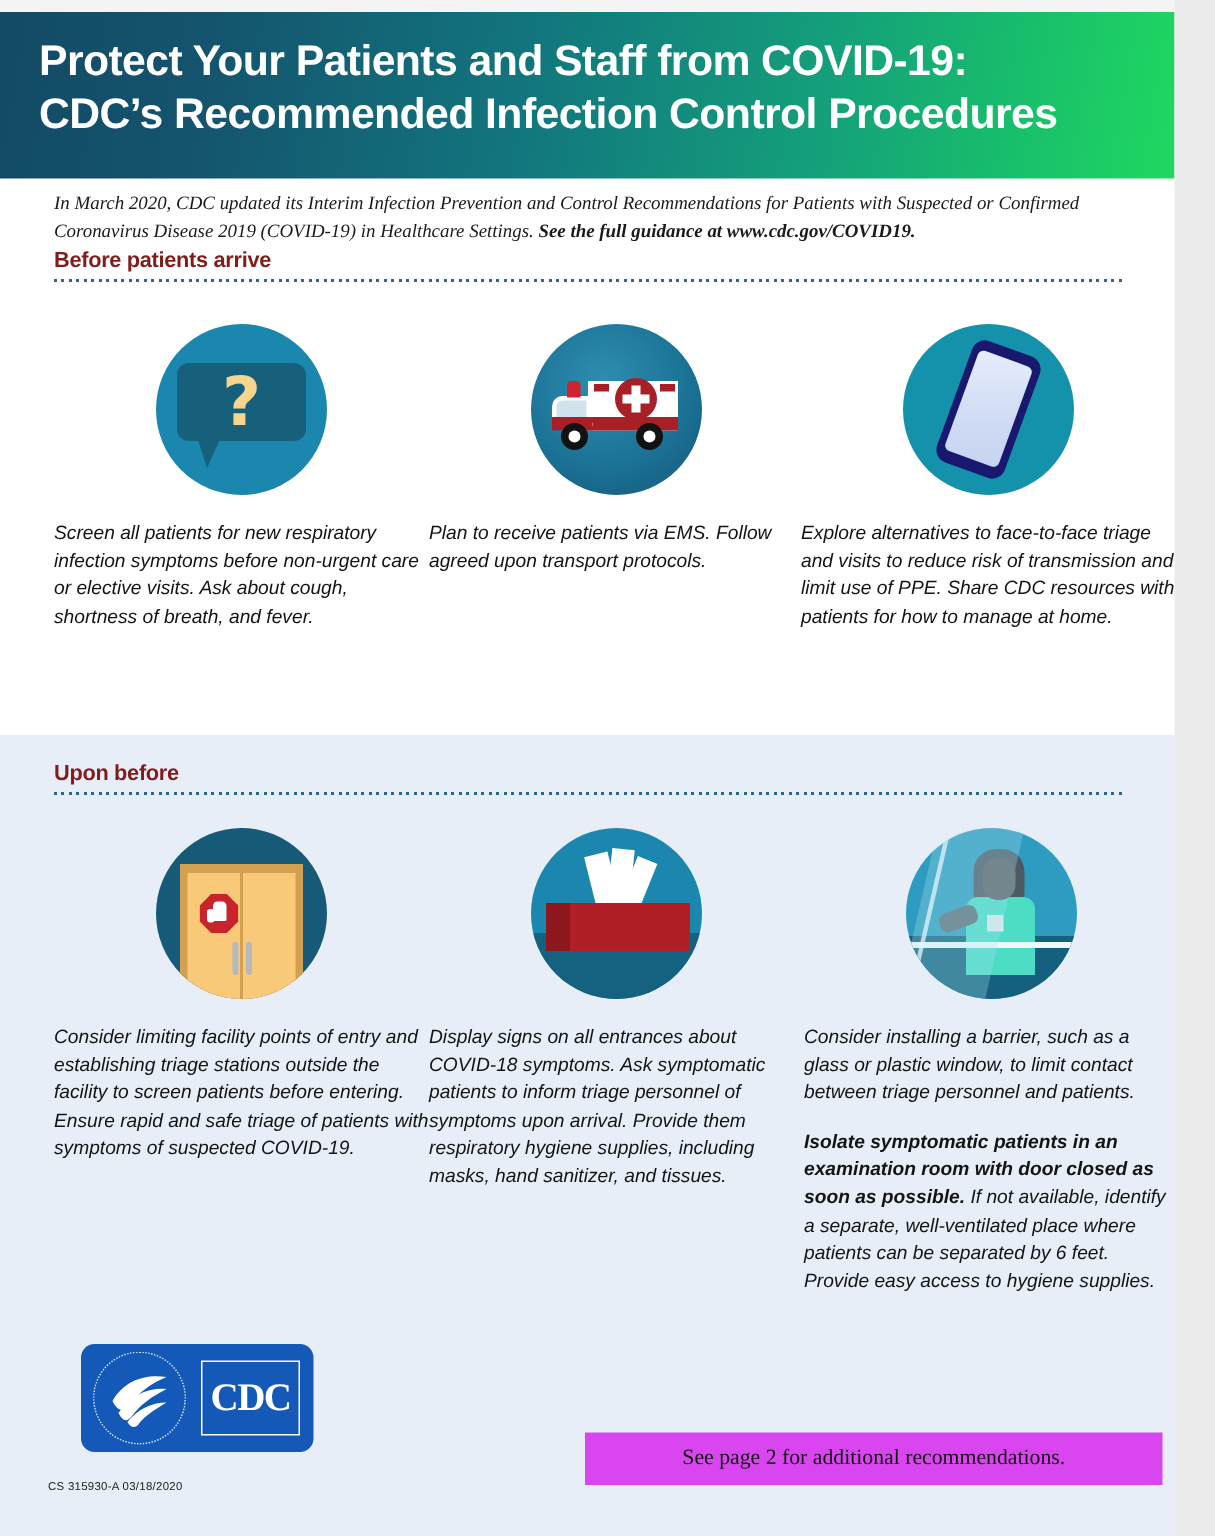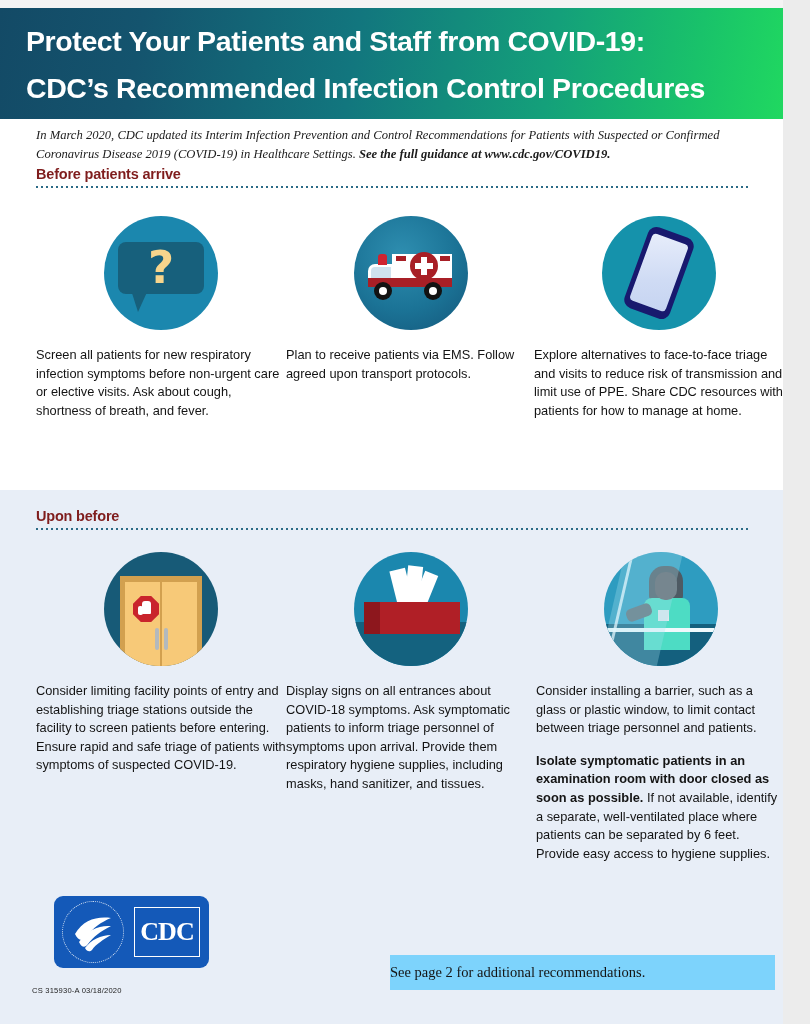--- a/index.html
+++ b/index.html
@@ -30,21 +30,21 @@
     padding: 16px 26px 0 26px;
   }
   .header h1 {
     color: #ffffff;
     font-size: 28.5px;
     line-height: 35px;
     font-weight: bold;
     letter-spacing: -0.4px;
     font-family: "Liberation Sans", sans-serif;
   }
-  .header h1 .line2 { display: block; margin-top: 12px; }
+  .header h1 .line2 { display: block; }
 
   
   .intro {
     position: absolute;
     left: 36px; top: 126px;
     width: 712px;
     font-size: 12.6px;
     line-height: 18.5px;
     font-style: italic;
     color: #1a1a1a;
@@ -110,20 +110,21 @@
     border-radius: 50%;
     position: relative;
     overflow: hidden;
   }
 
   .card p {
     font-size: 12.8px;
     line-height: 18.6px;
     color: #141414;
     font-family: "Liberation Sans", sans-serif;
+    font-style: italic;
   }
   .card p.bold-lead b { font-weight: bold; }
   .card p + p { margin-top: 14px; }
 
   
   
   .ic-bubble { background: #1b87ae; }
   .ic-bubble .bub {
     position: absolute; left: 14px; top: 26px;
     width: 86px; height: 52px;
@@ -339,22 +340,22 @@
     font-size: 7.6px;
     color: #1c1c1c;
     letter-spacing: 0.2px;
   }
 
   
   .banner {
     position: absolute;
     left: 390px; top: 955px;
     width: 385px; height: 35px;
-    background: #7dd3fc;
-    display: flex; align-items: center; 
+    background: #d946ef;
+    display: flex; align-items: center; justify-content: center;
   }
   .banner span {
     color: #141414; font-size: 14.5px;
     font-family: "Liberation Serif", serif;
   }
 
   .right-edge {
     position: absolute;
     left: 783px; top: 0; width: 27px; height: 1024px;
     background: #ececec;

